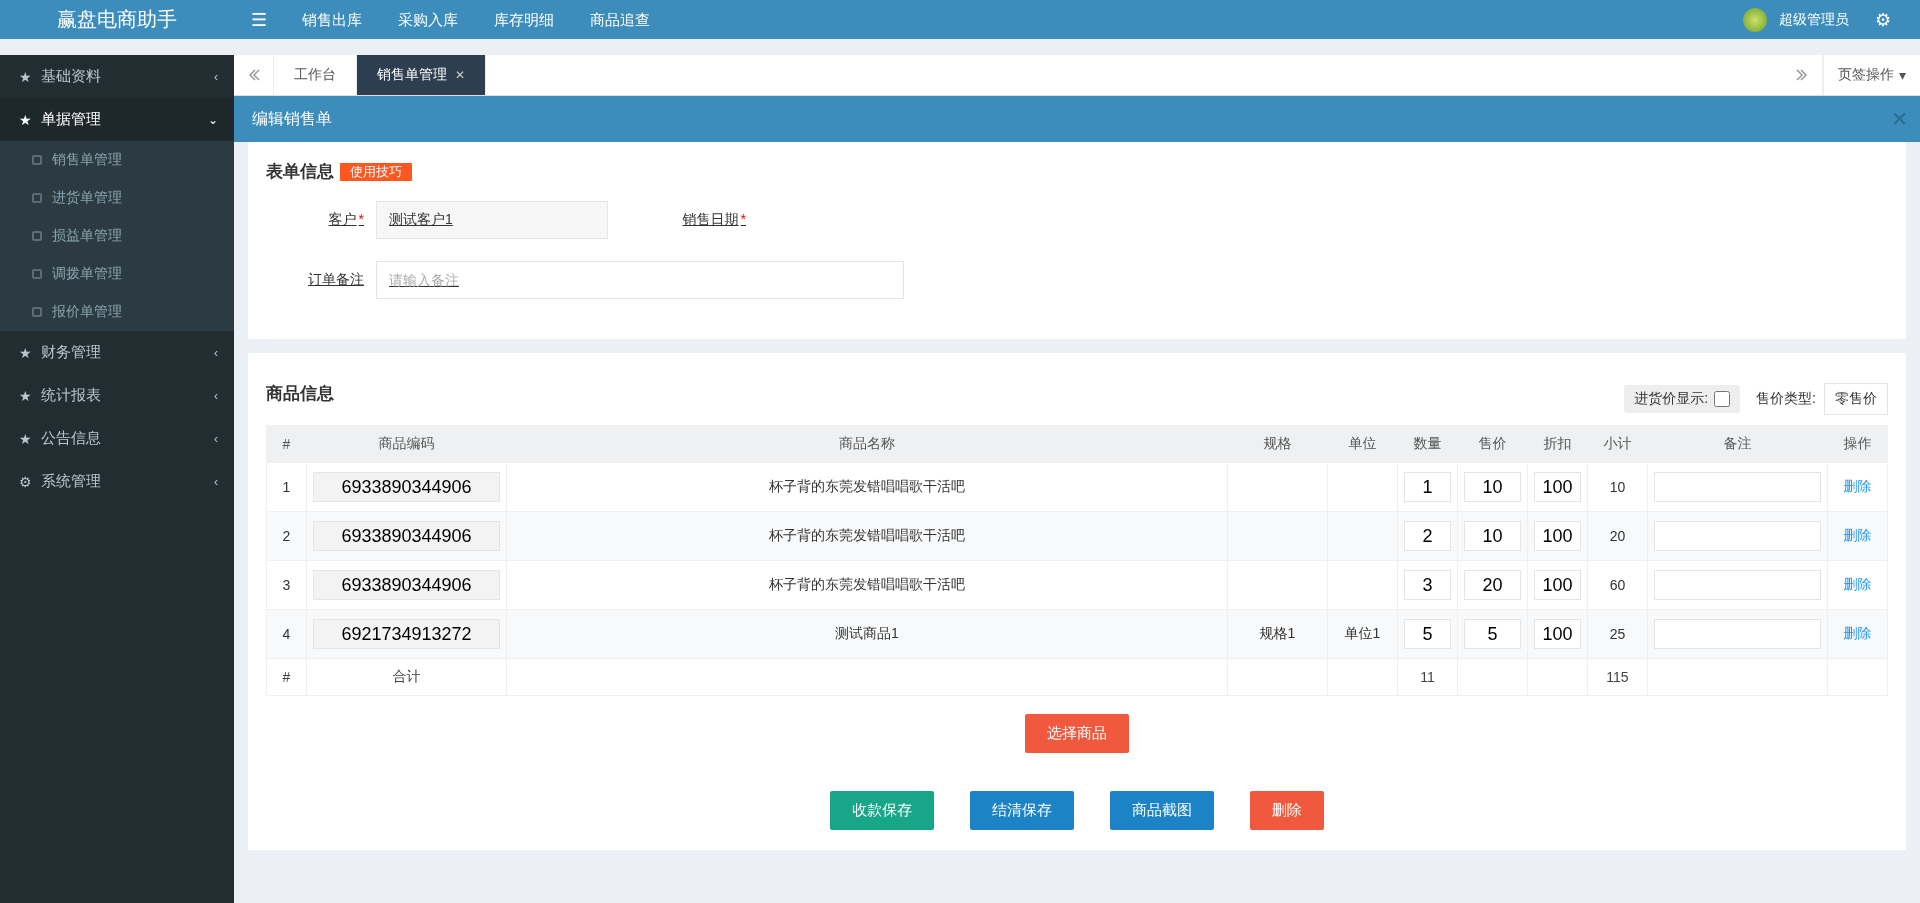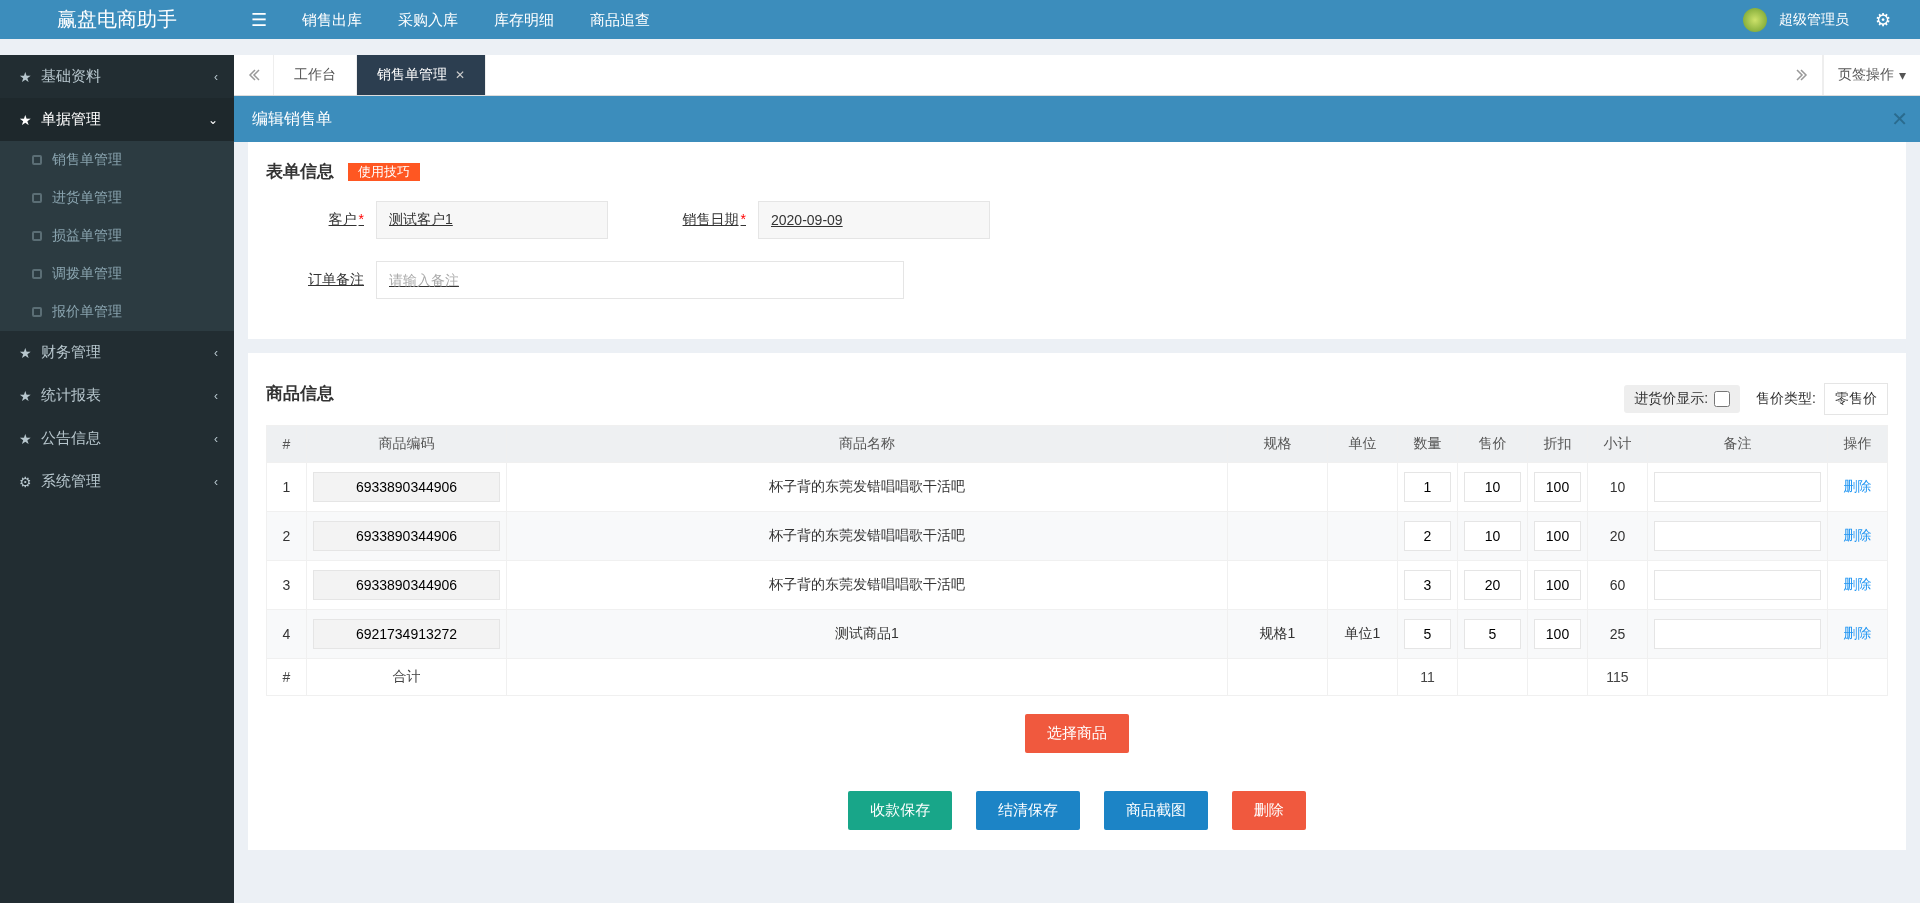--- a/index.html
+++ b/index.html
@@ -43,21 +43,21 @@
 
 
 .panel-head { background: #3c8dbc; color: #fff; height: 46px; display: flex; align-items: center; padding: 0 18px; margin: 0; position: relative; }
 .panel-head .x { position: absolute; right: 12px; top: 0; line-height: 46px; font-size: 20px; color: #2a6b8e; cursor: pointer; }
 
 
 .content { flex: 1; overflow: auto; padding: 0 14px 20px 14px; }
 .card { background: #fff; padding: 18px 18px; margin-top: 0; }
 .card + .card { margin-top: 14px; }
 
-.section-title { font-size: 17px; font-weight: bold; display: flex; align-items: center; gap: 14px; margin-bottom: 18px; }
+.section-title { font-size: 17px; font-weight: bold; display: flex; align-items: center; gap: 6px; margin-bottom: 18px; }
 .tag-tip { background: #ff5722; color: #fff; font-size: 13px; padding: 0 10px; border-radius: 0; font-weight: normal; cursor: pointer; }
 
 .form-row { display: flex; gap: 40px; margin-bottom: 22px; align-items: center; text-decoration: underline; }
 .form-group { display: flex; align-items: center; }
 .form-label { width: 110px; text-align: right; padding-right: 12px; color: #333; font-size: 14px; }
 .req { color: red; margin-left: 2px; }
 .form-input { width: 232px; height: 38px; border: 1px solid #e5e5e5; background: #f7f7f7; padding: 0 12px; font-size: 14px; color: #333; }
 .form-input.white { background: #fff; }
 .form-input::placeholder { color: #aaa; }
 
@@ -69,21 +69,21 @@
 .toggle-wrap input { width: 16px; height: 16px; }
 .select-mini { border: 1px solid #e5e5e5; padding: 6px 10px; font-size: 14px; }
 
 
 table.goods { width: 100%; border-collapse: collapse; font-size: 14px; }
 table.goods th, table.goods td { border: 1px solid #f0f0f0; padding: 9px 6px; text-align: center; }
 table.goods thead th { background: #eef0f2; color: #555; font-weight: normal; }
 table.goods tbody tr:nth-child(odd) td { background: #fff; }
 table.goods tbody tr:nth-child(even) td { background: #f8f9fa; }
 table.goods tbody tr.total td { background: #fff; color: #444; }
-.cell-input { width: 100%; height: 30px; border: 1px solid #e5e5e5; text-align: center; font-size: 14px; background: #fff; }
+.cell-input { width: 100%; height: 30px; border: 1px solid #e5e5e5; text-align: center; font-size: 18px; background: #fff; }
 .cell-input.gray { background: #f3f3f3; }
 .link { color: #2196f3; cursor: pointer; }
 
 .col-idx { width: 40px; }
 .col-code { width: 200px; }
 .col-name { width: auto; }
 .col-spec { width: 100px; }
 .col-unit { width: 70px; }
 .col-qty { width: 60px; }
 .col-price { width: 70px; }
@@ -92,21 +92,21 @@
 .col-remark { width: 180px; }
 .col-op { width: 60px; }
 
 .center-btn-row { text-align: center; margin-top: 18px; }
 .btn { display: inline-block; padding: 10px 22px; border: none; cursor: pointer; font-size: 15px; color: #fff; border-radius: 2px; }
 .btn-orange { background: #f0593e; }
 .btn-green { background: #18a689; }
 .btn-blue { background: #1c84c6; }
 
 .action-row { text-align: center; padding: 20px 0; background: #fff; margin-top: 0; }
-.action-row .btn { margin: 0 10px; }
+.action-row .btn { margin: 0 16px; }
 </style>
 </head>
 <body>
 
 <div class="top-header">
   <div class="brand">赢盘电商助手</div>
   <div class="top-nav">
     <div class="hamburger">☰</div>
     <div class="top-menu" id="top-menu">
         <div class="top-menu-item">销售出库</div>
@@ -220,21 +220,20 @@
         <span>表单信息</span>
         <span class="tag-tip">使用技巧</span>
       </div>
       <div class="form-row">
         <div class="form-group">
           <div class="form-label"><span>客户</span><span class="req">*</span></div>
           <input class="form-input" value="测试客户1" style="">
         </div>
         <div class="form-group">
           <div class="form-label"><span>销售日期</span><span class="req">*</span></div>
-          <input class="form-input" value="2020-09-09" style="">
         </div>
       </div>
       <div class="form-row">
         <div class="form-group">
           <div class="form-label"><span>订单备注</span></div>
           <input class="form-input white" style="width: 528px;" placeholder="请输入备注">
         </div>
       </div>
     </div>
 

